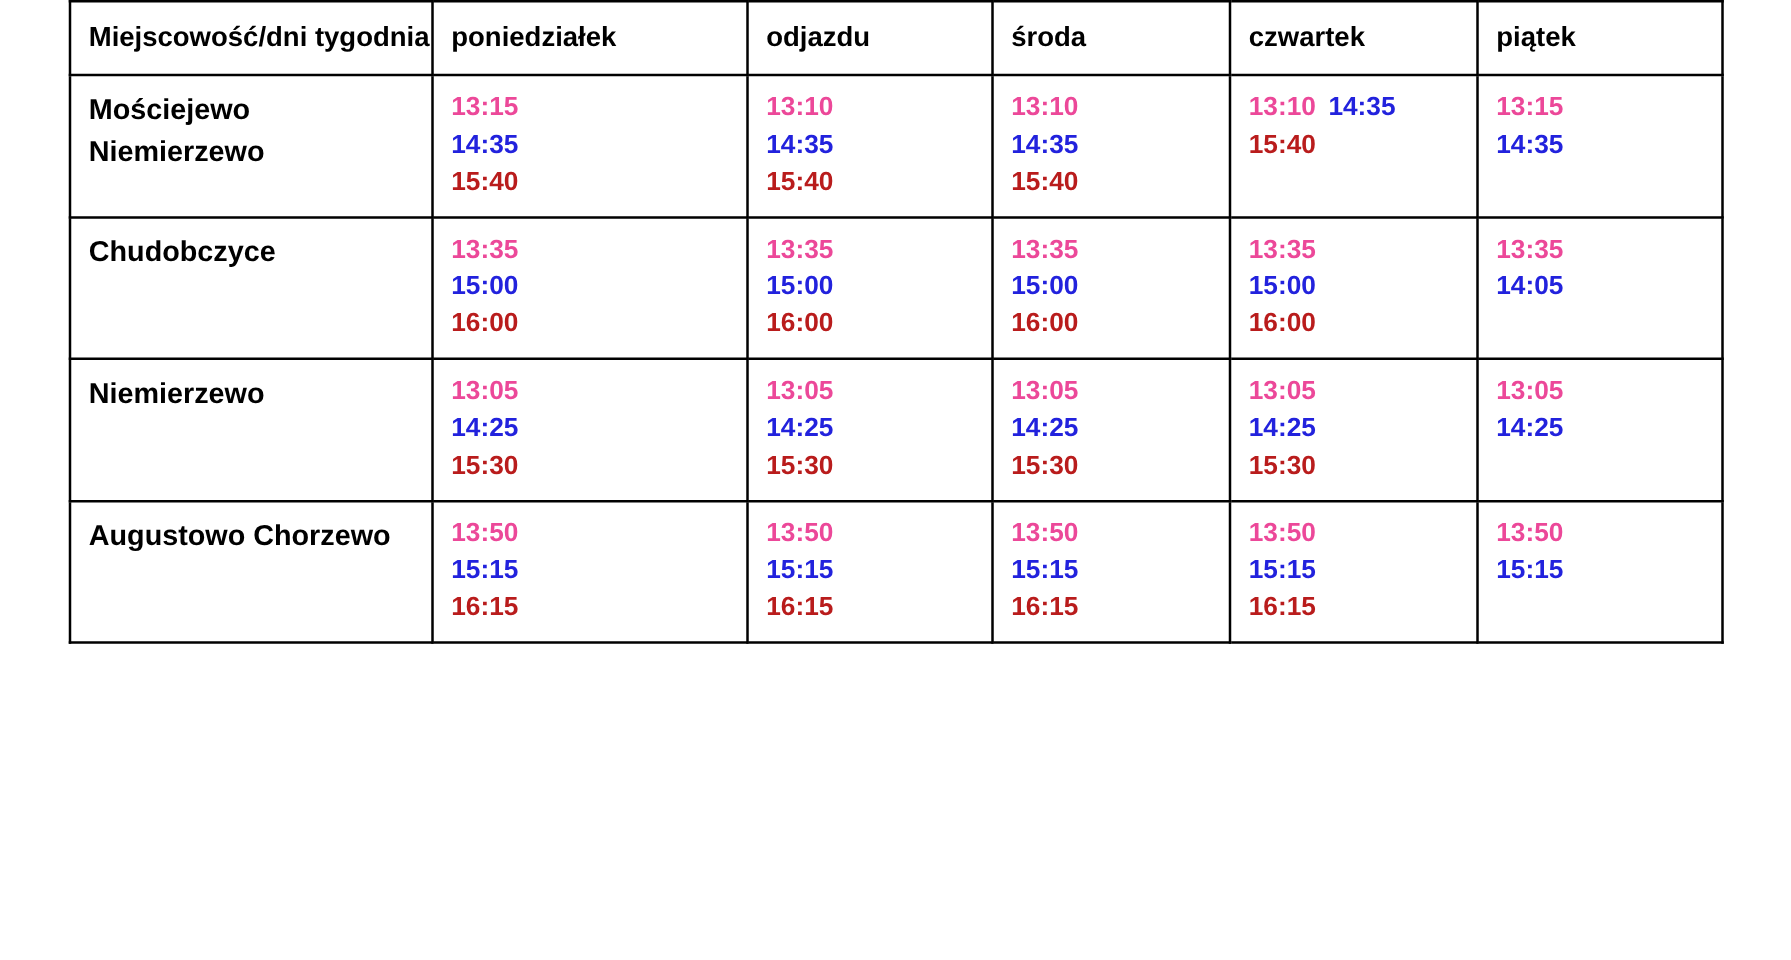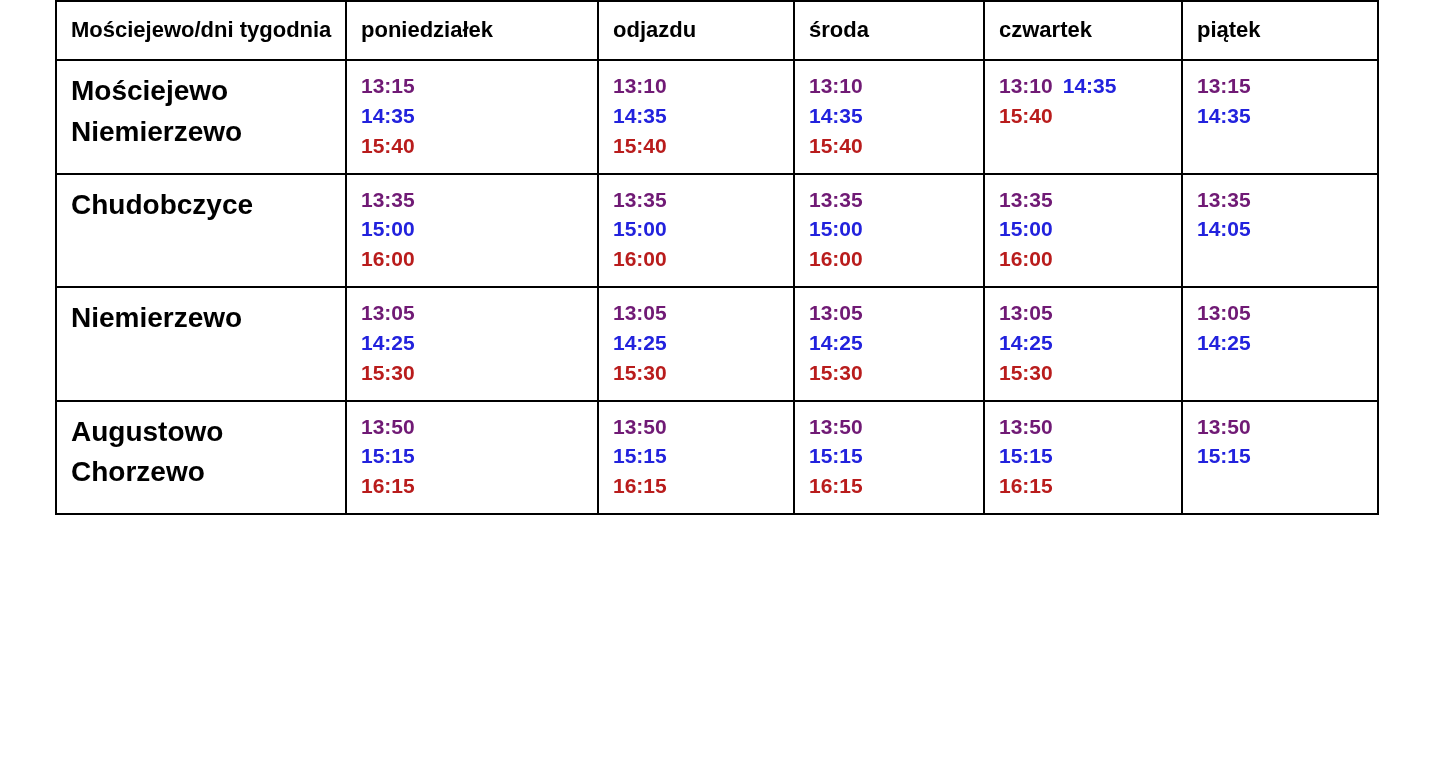--- a/index.html
+++ b/index.html
@@ -53,33 +53,33 @@
     padding-bottom: 14px;
   }
   col.c0 { width: 290px; }
   col.c1 { width: 252px; }
   col.c2 { width: 196px; }
   col.c3 { width: 190px; }
   col.c4 { width: 198px; }
   col.c5 { width: 196px; }
 
   .place {
-    font-size: 28px;
+    font-size: 23px;
     font-weight: bold;
     line-height: 1.45;
     white-space: pre-line;
   }
   .times {
     display: block;
   }
   .time-line {
     display: block;
     white-space: nowrap;
   }
-  .t-green { color: #701a75; }
+  .t-green { color: #ec4899; }
   .t-blue  { color: #2222DD; text-align: center; }
   .t-red   { color: #b91c1c; }
   .time-gap { display: inline-block; width: 10px; }
 </style>
 </head>
 <body>
 
 <div class="page">
 
 
@@ -88,21 +88,21 @@
       <colgroup>
         <col class="c0">
           <col class="c1">
           <col class="c2">
           <col class="c3">
           <col class="c4">
           <col class="c5">
       </colgroup>
       <thead>
         <tr>
-          <th>Mościejewo/dni tygodnia</th>
+          <th>Miejscowość/dni tygodnia</th>
           <th>poniedziałek</th>
           <th>odjazdu</th>
           <th>środa</th>
           <th>czwartek</th>
           <th>piątek</th>
         </tr>
       </thead>
       <tbody id="schedule-body">
           <tr>
             <td><span class="place">Mościejewo Niemierzewo</span></td>

